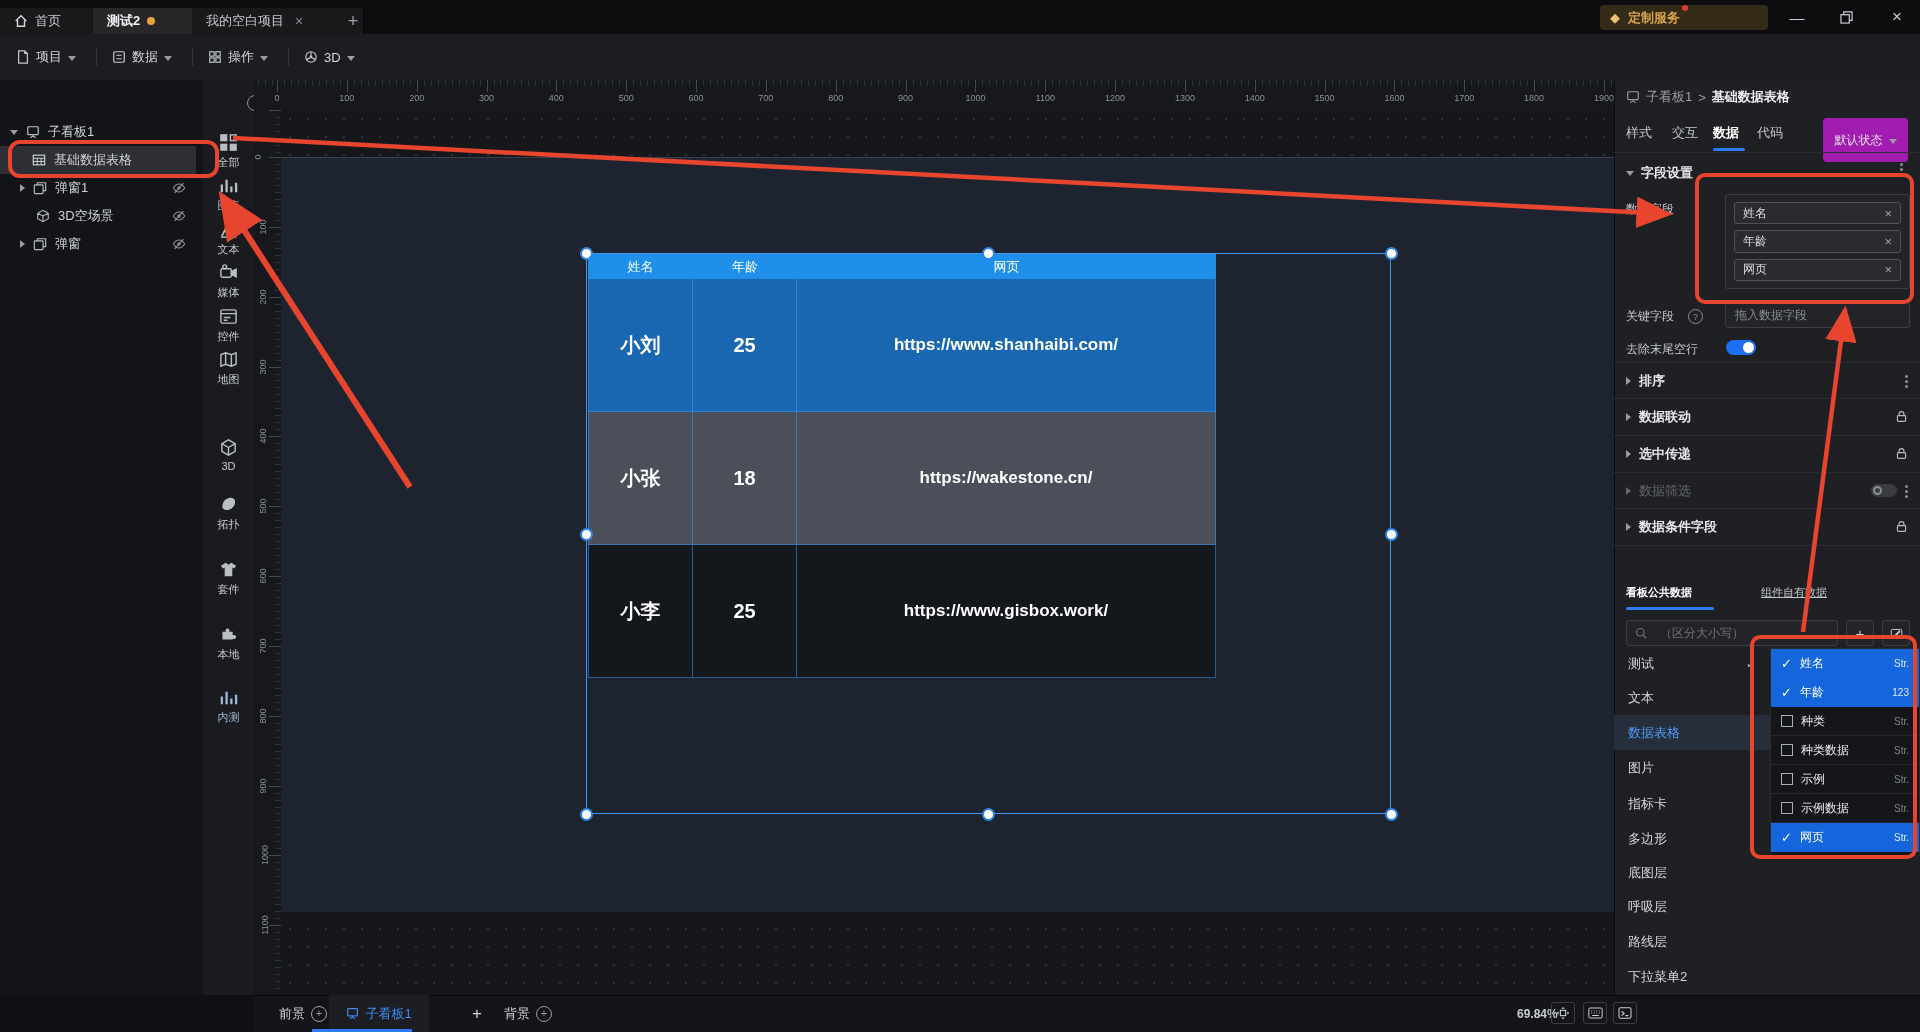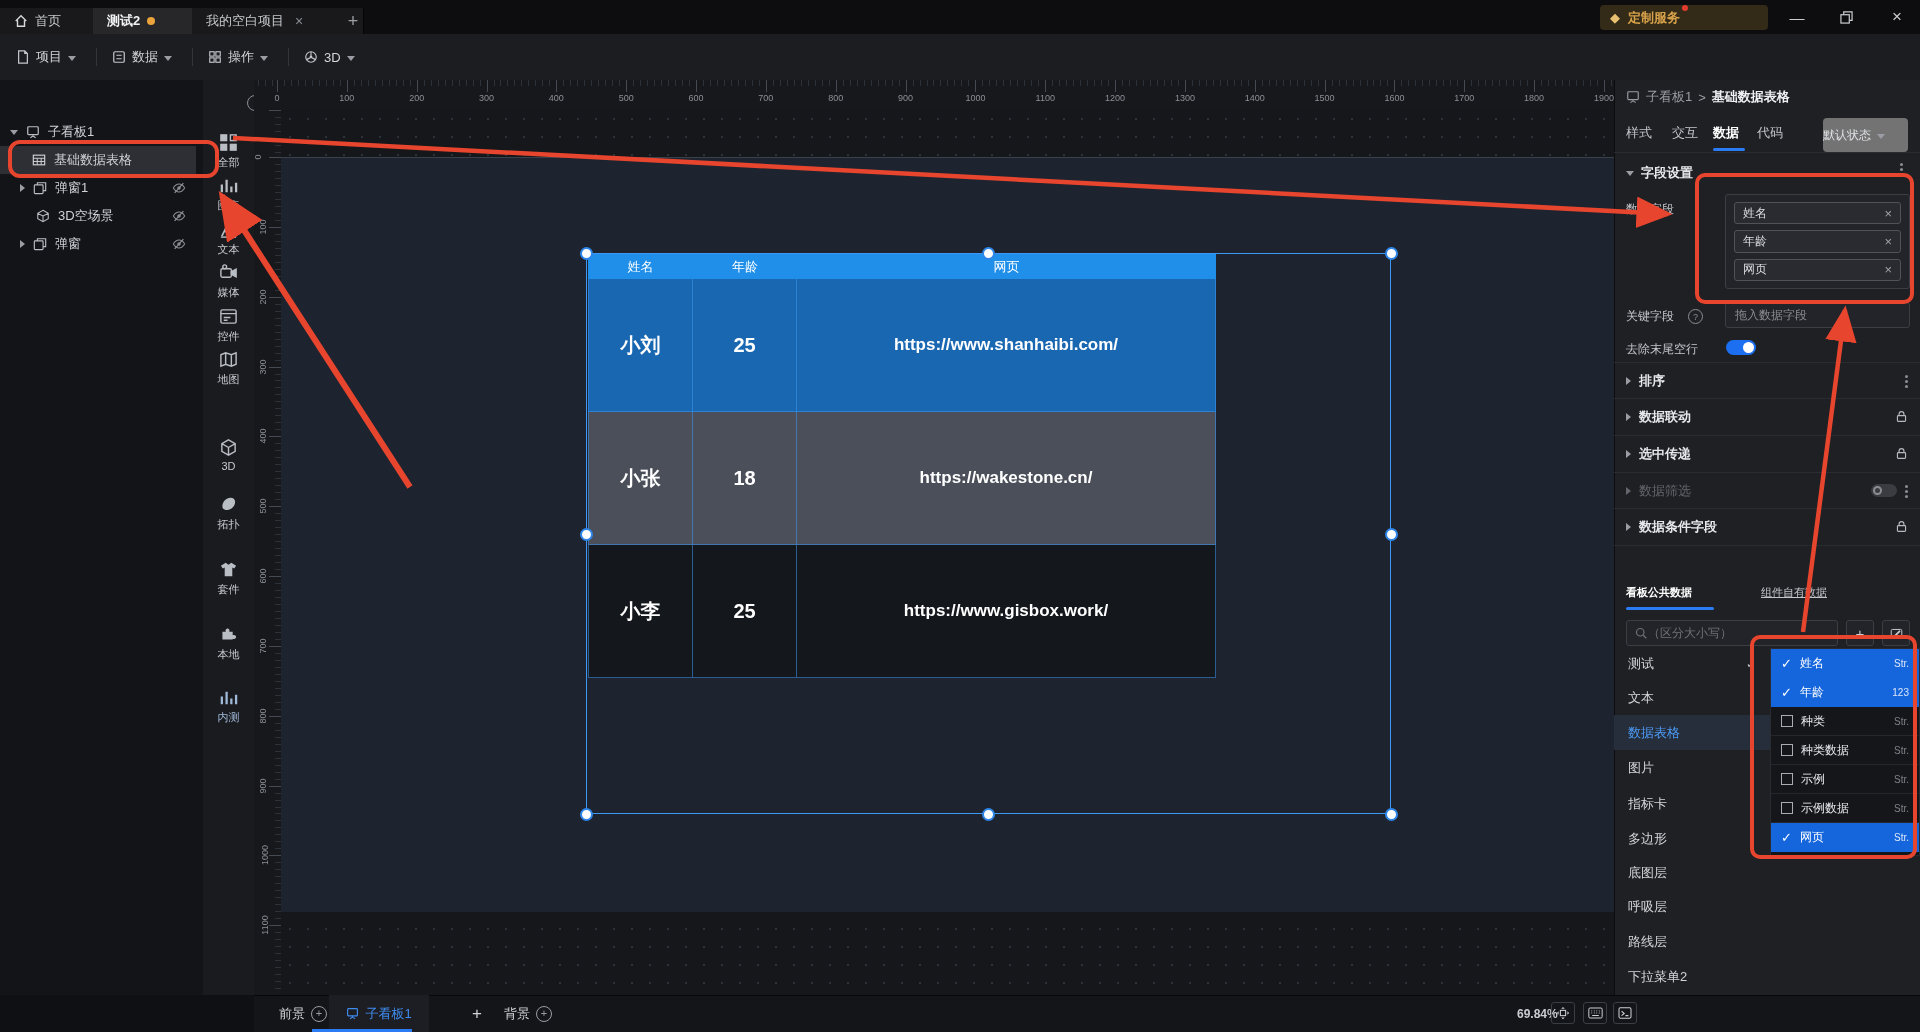--- a/index.html
+++ b/index.html
@@ -87,22 +87,22 @@
     box-sizing:content-box;transform:translate(-6px,-6px);}
 
   
   #inspector{left:1614px;top:80px;width:306px;height:915px;background:#1f2024;border-left:1px solid #0b0c0e;}
   .sep-h{position:absolute;left:1614px;width:306px;height:1px;background:#2b2c31;}
   #breadcrumb{left:1626px;top:88px;display:flex;align-items:center;gap:6px;font-size:13px;color:#9a9da3;}
   #breadcrumb .cur{color:#eef0f3;font-weight:bold;}
   .itab{position:absolute;top:124px;font-size:13px;color:#c3c6cb;}
   .itab.active{color:#fff;font-weight:bold;}
   #itab-underline{left:1713px;top:148px;width:32px;height:3px;background:#2b7bf5;border-radius:2px;}
-  #statebtn{left:1823px;top:118px;width:85px;height:34px;background:#737373;border-radius:4px;
-    display:flex;align-items:center;justify-content:flex-start;gap:6px;font-size:12px;color:#e0e2e6;}
+  #statebtn{left:1823px;top:118px;width:85px;height:44px;background:#a21caf;border-radius:4px;
+    display:flex;align-items:center;justify-content:center;gap:6px;font-size:12px;color:#e0e2e6;}
   .kebab{display:inline-block;width:3px;height:3px;border-radius:50%;background:#8b8e94;
     box-shadow:0 5px 0 #8b8e94,0 10px 0 #8b8e94;}
   .fieldlabel{position:absolute;left:1626px;font-size:12px;color:#c3c6cb;}
   #chipbox{left:1725px;top:194px;width:185px;height:95px;border:1px solid #3d3e44;border-radius:3px;
     box-sizing:border-box;padding:7px 8px;display:flex;flex-direction:column;gap:6px;background:#232429;}
   .chip{height:22px;background:#2a2b30;border:1px solid #515258;border-radius:3px;display:flex;
     align-items:center;justify-content:space-between;padding:0 8px;font-size:12px;color:#dcdee2;}
   .chip .x{color:#9fa2a8;font-size:13px;}
   #keyinput{left:1725px;top:302px;width:185px;height:26px;border:1px solid #3d3e44;border-radius:3px;
     box-sizing:border-box;background:#232429;display:flex;align-items:center;padding:0 9px;
@@ -117,21 +117,21 @@
   .isec .stitle{font-size:13px;font-weight:bold;color:#e6e8ec;flex:1;}
   .isec.disabled .stitle{color:#63666c;font-weight:normal;}
   .help{display:inline-flex;width:13px;height:13px;border:1px solid #8b8e94;border-radius:50%;color:#8b8e94;
     font-size:9px;align-items:center;justify-content:center;}
 
   
   #dbtabs .dtab{position:absolute;top:585px;font-size:11px;color:#c3c6cb;}
   #dbtabs .dtab.active{color:#fff;font-weight:bold;}
   #db-underline{left:1626px;top:607px;width:88px;height:3px;background:#2b7bf5;border-radius:2px;}
   #searchbox{left:1626px;top:620px;width:212px;height:26px;border:1px solid #3d3e44;border-radius:3px;
-    background:#232429;box-sizing:border-box;display:flex;align-items:center;gap:1px;padding:0 8px;
+    background:#232429;box-sizing:border-box;display:flex;align-items:center;gap:13px;padding:0 8px;
     font-size:12px;color:#6f7277;}
   .sqbtn{position:absolute;top:620px;width:28px;height:26px;border:1px solid #3d3e44;border-radius:3px;
     box-sizing:border-box;display:flex;align-items:center;justify-content:center;color:#c9ccd1;
     font-size:15px;background:#232429;}
   .dsrow{position:absolute;left:1614px;width:156px;display:flex;align-items:center;padding:0 14px;
     box-sizing:border-box;font-size:13px;color:#d3d5d9;}
   .dsrow.active{background:#262e3c;color:#4b9bf5;}
   .dsrow .dscheck{margin-left:auto;color:#b9bcc1;font-size:12px;}
   #fieldpanel{left:1770px;top:648px;width:150px;height:208px;background:#15161a;border:1px solid #2a2b30;
     box-sizing:border-box;display:flex;flex-direction:column;}

